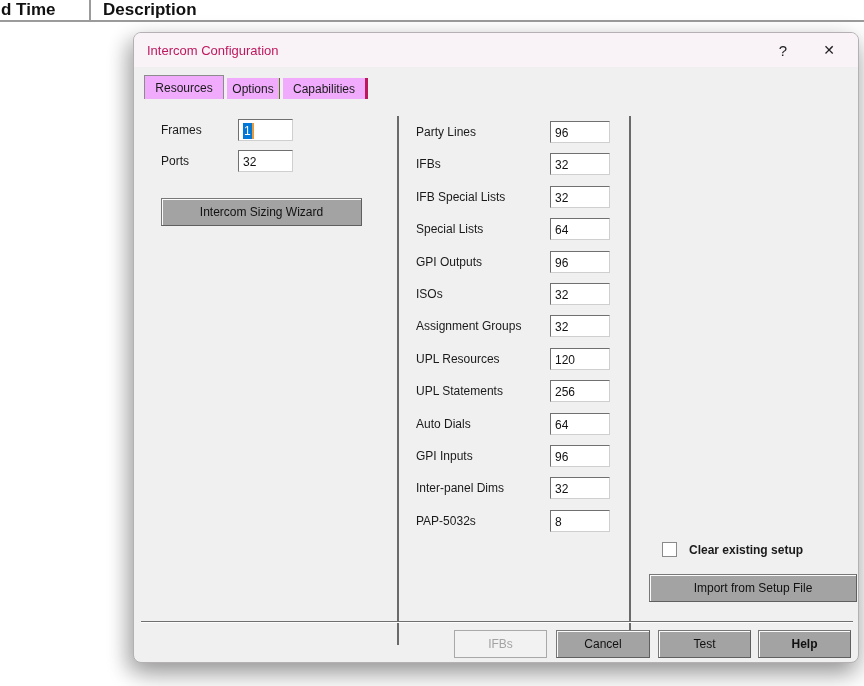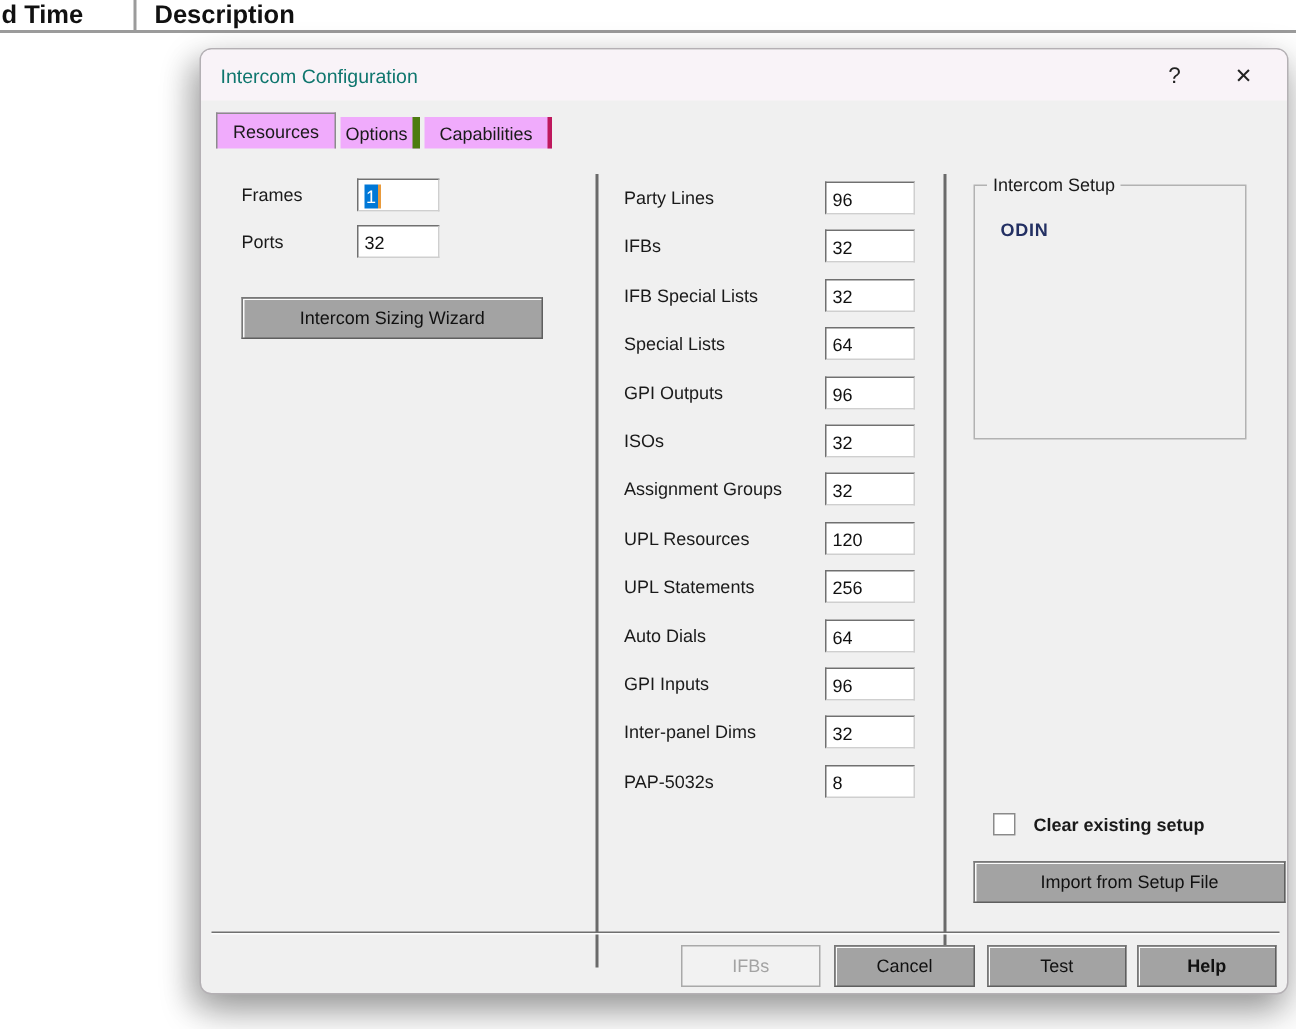--- a/index.html
+++ b/index.html
@@ -15,32 +15,32 @@
   .bg-col-divider{position:absolute;left:89px;top:0;width:2px;height:20px;background:#9b9b9b;}
   .bg-header .col.c0{left:1px;}
   .bg-header .col.c1{left:103px;}
 
   
   .dialog{position:absolute;left:133px;top:32px;width:726px;height:631px;background:#f0f0f0;
     border:1px solid #b4b0b4;border-radius:8px;box-sizing:border-box;
     box-shadow:0 10px 26px rgba(0,0,0,0.33), -8px 8px 18px rgba(0,0,0,0.14);overflow:hidden;}
   .titlebar{position:absolute;left:0;top:0;width:100%;height:34px;background:#f9f3f8;
     display:flex;align-items:center;}
-  .title{font-size:13px;padding-left:13px;color:#0f766e;}
+  .title{font-size:13px;padding-left:13px;color:#be185d;}
   .cap-btn{position:absolute;top:0;width:34px;height:34px;display:flex;align-items:center;
     justify-content:center;font-size:15px;color:#222;cursor:default;background:transparent;border:none;}
   .help-btn{right:58px;}
   .close-btn{right:12px;font-size:14px;}
 
   
   .tab{position:absolute;box-sizing:border-box;font-size:12px;display:flex;align-items:center;
     justify-content:center;background:#f0abfc;color:#1a1a1a;white-space:nowrap;}
   .tab.active{left:10px;top:42px;width:80px;height:24px;
     border:1px solid #8c8c8c;border-bottom:none;z-index:3;}
-  .tab.t1{left:93px;top:45px;width:53px;height:21px;border-right:5px solid #4d7c0f;}
+  .tab.t1{left:93px;top:45px;width:53px;height:21px;border-right:1px solid #4d7c0f;}
   .tab.t2{left:149px;top:45px;width:85px;height:21px;border-right:3px solid #be185d;}
 
   .lbl{font-size:12px;color:#1a1a1a;white-space:nowrap;}
 
   .tbox{position:absolute;box-sizing:border-box;width:60px;height:22px;background:#fff;
     border:1px solid;border-color:#707070 #cfcfcf #cfcfcf #707070;font-size:12px;
     font-family:"Liberation Sans", sans-serif;padding:1px 0 0 4px;color:#111;outline:none;}
 
   
   .fld-label{position:absolute;left:27px;}
@@ -171,24 +171,20 @@
     <span class="lbl">Inter-panel Dims</span>
     <input class="tbox" value="32" style="">
   </div>
   <div class="res-row" style="top:477px">
     <span class="lbl">PAP-5032s</span>
     <input class="tbox" value="8" style="">
   </div>
 
   <div class="vsep v2"></div>
 
-  <div class="groupbox">
-    <span class="groupbox-title">Intercom Setup</span>
-    <span class="setup-item">ODIN</span>
-  </div>
 
   <div class="chk-row">
     <div class="chk"></div>
     <span class="chk-label">Clear existing setup</span>
   </div>
 
   <button class="btn import-btn">Import from Setup File</button>
 
   <div class="panel-bottom-line"></div>
 

